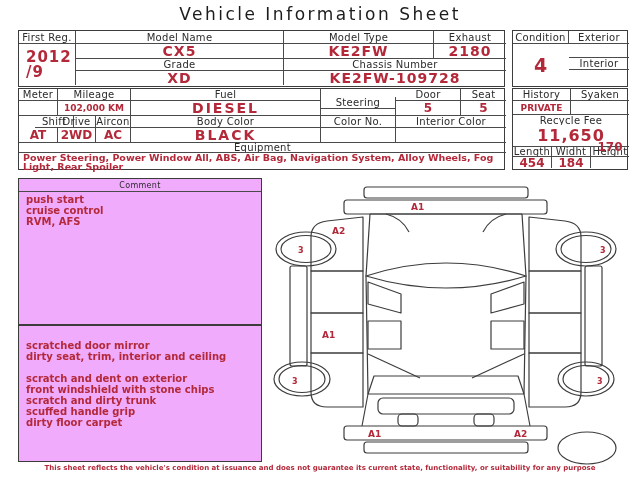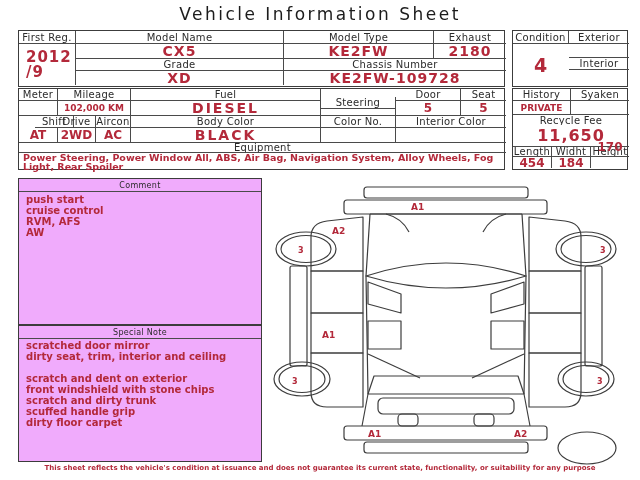--- a/index.html
+++ b/index.html
@@ -119,26 +119,24 @@
     <div class="cell val v12 br" style="left:39px; top:68px; width:39px; height:11px;text-decoration:underline;">184</div>
     <div class="cell val v12" style="left:78px; top:52px; width:38px; height:11px;">170</div>
   </div>
 
   <div class="notebox" style="left:18px; top:178px; width:244px; height:147px;">
     <div class="nb-hdr hdr" style="font-size:8px;">Comment</div>
     <div class="nb-body">
       <div class="note-line">push start</div>
       <div class="note-line">cruise control</div>
       <div class="note-line">RVM, AFS</div>
-      <div class="note-line">AW</div>
     </div>
   </div>
 
   <div class="notebox" style="left:18px; top:325px; width:244px; height:137px;">
-    <div class="nb-hdr hdr" style="font-size:8px;">Special Note</div>
     <div class="nb-body" style="line-height:10.5px;">
       <div class="note-line">scratched door mirror</div>
       <div class="note-line">dirty seat, trim, interior and ceiling</div>
       <div class="note-line"></div>
       <div class="note-line">scratch and dent on exterior</div>
       <div class="note-line">front windshield with stone chips</div>
       <div class="note-line">scratch and dirty trunk</div>
       <div class="note-line">scuffed handle grip</div>
       <div class="note-line">dirty floor carpet</div>
     </div>

